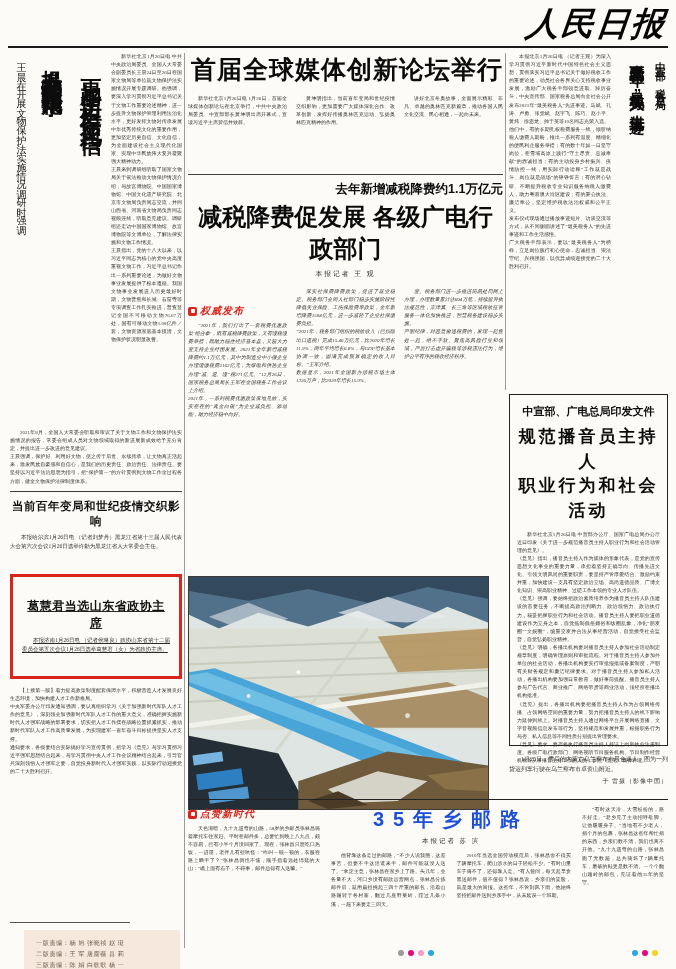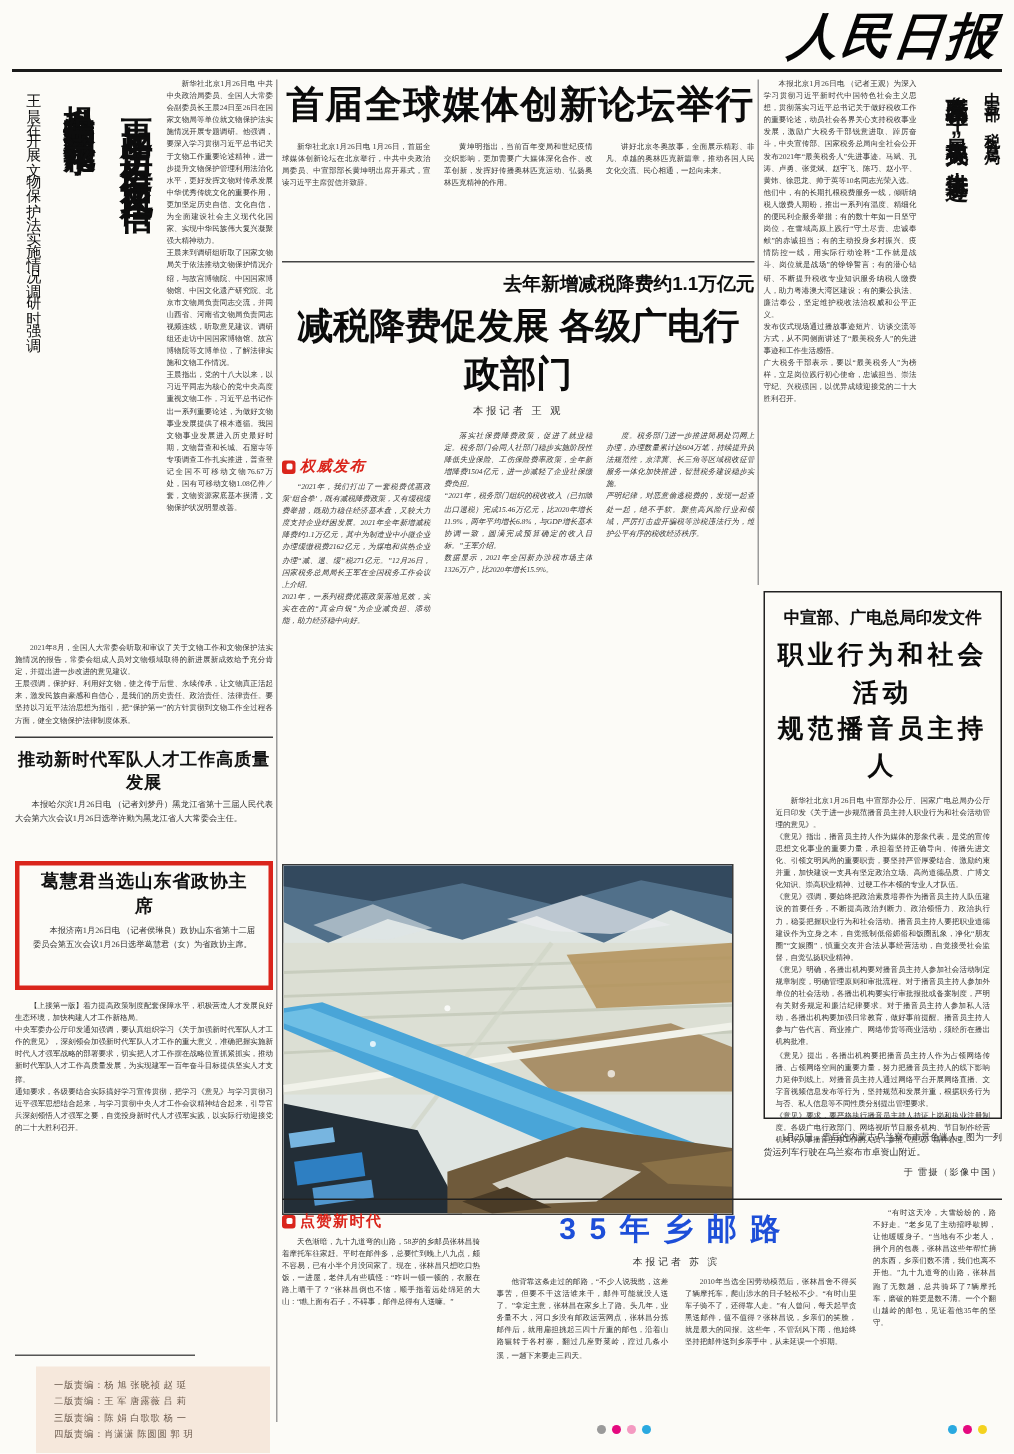--- a/index.html
+++ b/index.html
@@ -33,21 +33,21 @@
   .wc-row{display:flex;gap:5px;height:372px;overflow:hidden;}
   .wc-kicker{font-size:10px;letter-spacing:9px;width:18px;padding-top:2px;}
   .wc-title-main{font-family:"Liberation Sans",sans-serif;font-weight:bold;font-size:21px;letter-spacing:2px;width:33px;}
   .wc-title-eng{font-family:"Liberation Sans",sans-serif;font-weight:bold;font-size:22px;letter-spacing:5px;width:35px;padding-top:8px;}
   .wc-body{flex:1;}
   .wc-more{margin-top:4px;height:56px;}
   .lrule{margin-top:6px;}
   .sub-head{font-family:"Liberation Sans",sans-serif;font-weight:bold;font-size:11.5px;text-align:center;
       letter-spacing:0.5px;margin-top:7px;color:#111;}
   .sub-body{margin-top:4px;height:34px;}
-  .red-box{margin-top:7px;border:3px solid var(--accent-red);padding:2px 9px 6px;}
+  .red-box{margin-top:7px;border:3px solid var(--accent-red);padding:21px 9px 6px;text-decoration:underline;}
   .red-box .sub-head{margin-top:0;font-size:12px;}
   .continuation{margin-top:8px;height:230px;}
   .end-rule{width:120px;height:1px;background:#555;margin-top:5px;}
   .pink-box{margin-top:7px;margin-left:14px;width:138px;background:var(--footer-bg);
       padding:7px 6px 6px 12px;color:#6b5a4d;font-size:6.2px;line-height:1.8;letter-spacing:0.5px;}
   .dot{width:6px;height:6px;border-radius:50%;}
   .dot-c{background:var(--dot-cyan);} .dot-m{background:var(--dot-magenta);}
   .dot-y{background:var(--dot-yellow);} .dot-k{background:var(--dot-gray);} .dot-p{background:var(--dot-pink);}
   
   #col-center{position:absolute;left:188px;top:53px;width:315px;}
@@ -65,21 +65,21 @@
   .tag-row{display:flex;align-items:center;gap:3px;margin:16px 0 4px;}
   .tag-icon{width:9px;height:9px;background:var(--accent-red);border-radius:2px;position:relative;}
   .tag-icon::after{content:"";position:absolute;left:2.5px;top:2.5px;width:4px;height:4px;background:#fff;border-radius:1px;}
   .tag-label{font-family:"Liberation Sans",sans-serif;font-weight:bold;font-size:10px;color:var(--accent-red);letter-spacing:1px;}
   .photo-frame{margin-top:4px;width:301px;height:234px;border:1px solid #3a3a3a;box-sizing:border-box;}
   .photo-frame svg{display:block;width:100%;height:100%;}
   
   #bottom-rule{position:absolute;left:188px;top:799px;width:480px;height:1px;background:#222;}
   #bottom-section{position:absolute;left:188px;top:806px;width:480px;height:146px;display:flex;gap:11px;}
   .bcol1{width:132px;display:flex;flex-direction:column;}
-  .bcol1 .tag-row{margin:1px 0 4px;}
+  .bcol1 .tag-row{margin:1px 0 4px;font-style:italic;}
   .bcol1 .tiny{flex:1;}
   .bmid{width:240px;display:flex;flex-direction:column;}
   .bmid-title{font-family:"Liberation Sans",sans-serif;font-weight:bold;font-size:20px;text-align:center;
       letter-spacing:9px;color:#1d4ed8;}
   .bmid-byline{font-size:6.5px;text-align:center;margin-top:4px;letter-spacing:2px;color:#333;}
   .bmid-cols{margin-top:6px;column-count:2;column-gap:11px;height:92px;overflow:hidden;}
   .bcol4{width:82px;}
   .dots-abs{position:absolute;display:flex;gap:4px;}
   
   #col-right{position:absolute;left:509px;top:53px;width:159px;}
@@ -113,21 +113,21 @@
       <div class="vstrip wc-title-eng">更加坚定历史自信文化自信</div>
       <div class="tiny wc-body">新华社北京1月26日电  中共中央政治局委员、全国人大常委会副委员长王晨24日至26日在国家文物局等单位就文物保护法实施情况开展专题调研。他强调，要深入学习贯彻习近平总书记关于文物工作重要论述精神，进一步提升文物保护管理利用法治化水平，更好发挥文物对传承发展中华优秀传统文化的重要作用，更加坚定历史自信、文化自信，为全面建设社会主义现代化国家、实现中华民族伟大复兴凝聚强大精神动力。
 王晨来到调研组听取了国家文物局关于依法推动文物保护情况介绍，与故宫博物院、中国国家博物馆、中国文化遗产研究院、北京市文物局负责同志交流，并同山西省、河南省文物局负责同志视频连线，听取意见建议。调研组还走访中国国家博物馆、故宫博物院等文博单位，了解法律实施和文物工作情况。
 王晨指出，党的十八大以来，以习近平同志为核心的党中央高度重视文物工作，习近平总书记作出一系列重要论述，为做好文物事业发展提供了根本遵循。我国文物事业发展进入历史最好时期，文物普查和长城、石窟寺等专项调查工作扎实推进，普查登记全国不可移动文物76.67万处，国有可移动文物1.08亿件／套，文物资源家底基本摸清，文物保护状况明显改善。</div>
     </div>
     <div class="tiny wc-more">2021年8月，全国人大常委会听取和审议了关于文物工作和文物保护法实施情况的报告，常委会组成人员对文物领域取得的新进展新成效给予充分肯定，并提出进一步改进的意见建议。
 王晨强调，保护好、利用好文物，使之传于后世、永续传承，让文物真正活起来，激发民族自豪感和自信心，是我们的历史责任、政治责任、法律责任。要坚持以习近平法治思想为指引，把“保护第一”的方针贯彻到文物工作全过程各方面，健全文物保护法律制度体系。</div>
     <div class="rule lrule"></div>
 
     <div>
-      <div class="sub-head">推动新时代军队人才工作高质量发展</div>
+      <div class="sub-head">当前百年变局和世纪疫情交织影响</div>
       <div class="small sub-body">本报哈尔滨1月26日电  （记者刘梦丹）黑龙江省第十三届人民代表大会第六次会议1月26日选举许勤为黑龙江省人大常委会主任。</div>
     </div>
 
     <div class="red-box">
       <div class="sub-head">葛慧君当选山东省政协主席</div>
       <div class="small sub-body">本报济南1月26日电  （记者侯琳良）政协山东省第十二届委员会第五次会议1月26日选举葛慧君（女）为省政协主席。</div>
     </div>
 
     <div class="tiny continuation">【上接第一版】着力提高政策制度配套保障水平，积极营造人才发展良好生态环境，加快构建人才工作新格局。
 中央军委办公厅印发通知强调，要认真组织学习《关于加强新时代军队人才工作的意见》，深刻领会加强新时代军队人才工作的重大意义，准确把握实施新时代人才强军战略的部署要求，切实把人才工作摆在战略位置抓紧抓实，推动新时代军队人才工作高质量发展，为实现建军一百年奋斗目标提供坚实人才支撑。
@@ -237,22 +237,22 @@
 他们中，有的长期扎根税费服务一线，倾听纳税人缴费人期盼，推出一系列有温度、精细化的便民利企服务举措；有的数十年如一日坚守岗位，在雪域高原上践行“守土尽责、忠诚奉献”的赤诚担当；有的主动投身乡村振兴、疫情防控一线，用实际行动诠释“工作就是战斗、岗位就是战场”的铮铮誓言；有的潜心钻研、不断提升税收专业知识服务纳税人缴费人，助力粤港澳大湾区建设；有的秉公执法、廉洁奉公，坚定维护税收法治权威和公平正义。
 发布仪式现场通过播放事迹短片、访谈交流等方式，从不同侧面讲述了“最美税务人”的先进事迹和工作生活感悟。
 广大税务干部表示，要以“最美税务人”为榜样，立足岗位践行初心使命，忠诚担当、崇法守纪、兴税强国，以优异成绩迎接党的二十大胜利召开。</div>
       <div class="vstrip award-title">联合发布二〇二一年“最美税务人”先进事迹</div>
       <div class="vstrip award-kicker">中宣部、税务总局</div>
     </div>
 
     <div class="bcast-box">
       <div class="bcast-kicker">中宣部、广电总局印发文件</div>
       <div class="bcast-title">
+        <div>规范播音员主持人</div>
         <div>职业行为和社会活动</div>
-        <div>规范播音员主持人</div>
       </div>
       <div class="tiny bcast-body">新华社北京1月26日电  中宣部办公厅、国家广电总局办公厅近日印发《关于进一步规范播音员主持人职业行为和社会活动管理的意见》。
 《意见》指出，播音员主持人作为媒体的形象代表，是党的宣传思想文化事业的重要力量，承担着坚持正确导向、传播先进文化、引领文明风尚的重要职责，要坚持严管厚爱结合、激励约束并重，加快建设一支具有坚定政治立场、高尚道德品质、广博文化知识、崇高职业精神、过硬工作本领的专业人才队伍。
 《意见》强调，要始终把政治素质培养作为播音员主持人队伍建设的首要任务，不断提高政治判断力、政治领悟力、政治执行力，稳妥把握职业行为和社会活动。播音员主持人要把职业道德建设作为立身之本，自觉抵制低俗媚俗和饭圈乱象，净化“朋友圈”“文娱圈”，慎重交友并合法从事经营活动，自觉接受社会监督，自觉弘扬职业精神。
 《意见》明确，各播出机构要对播音员主持人参加社会活动制定规章制度，明确管理原则和审批流程。对于播音员主持人参加外单位的社会活动，各播出机构要实行审批报批或备案制度，严明有关财务规定和廉洁纪律要求。对于播音员主持人参加私人活动，各播出机构要加强日常教育，做好事前提醒。播音员主持人参与广告代言、商业推广、网络带货等商业活动，须经所在播出机构批准。
 《意见》提出，各播出机构要把播音员主持人作为占领网络传播、占领网络空间的重要力量，努力把播音员主持人的线下影响力延伸到线上。对播音员主持人通过网络平台开展网络直播、文字音视频信息发布等行为，坚持规范和发展并重，根据职务行为与否、私人信息等不同性质分别提出管理要求。
 《意见》要求，要严格执行播音员主持人持证上岗和执业注册制度。各级广电行政部门、网络视听节目服务机构、节目制作经营机构等从事播音主持工作的人员，参照《意见》精神管理。</div>
     </div>
 
     <div class="caption">1月25日，雪后的内蒙古乌兰察布市景色迷人。图为一列货运列车行驶在乌兰察布市卓资山附近。</div>

